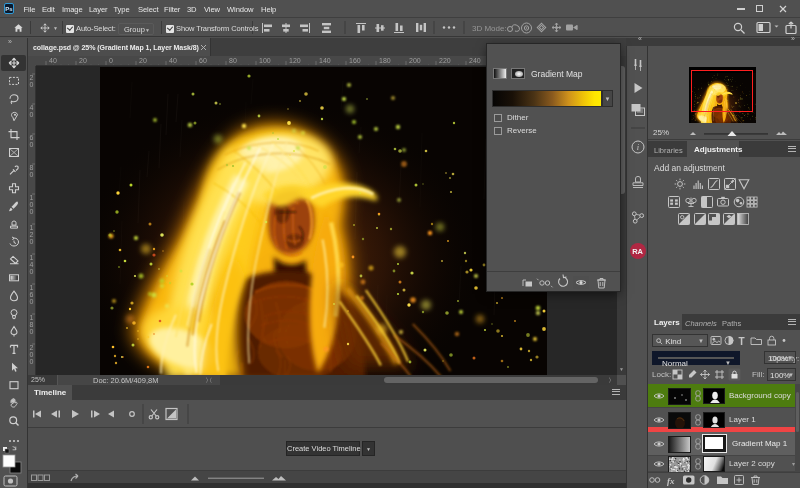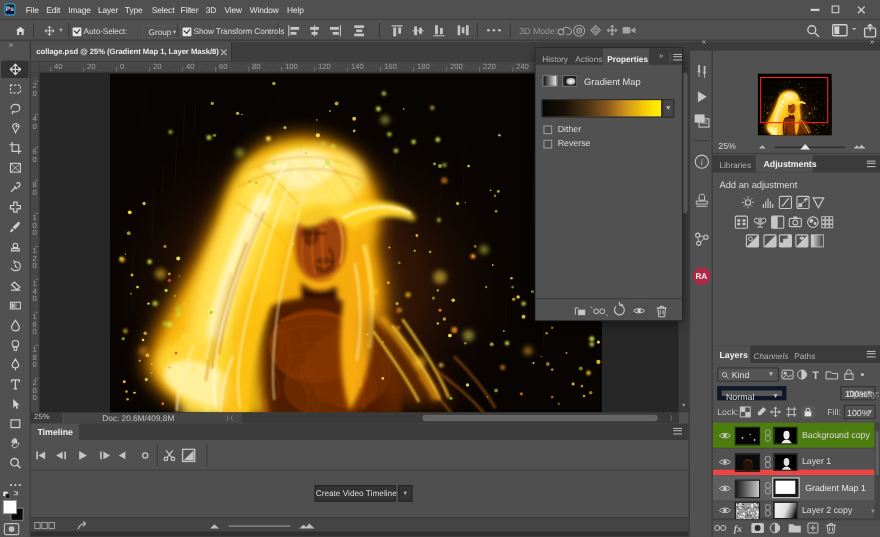--- a/index.html
+++ b/index.html
@@ -42,21 +42,21 @@
   <svg class="abs" style="left:14px;top:4px;" width="9" height="10" viewBox="0 0 12 11">
         <path d="M6,0.5 L11.5,5 L10,5 L10,10.5 L7.5,10.5 L7.5,7 L4.5,7 L4.5,10.5 L2,10.5 L2,5 L0.5,5 Z" fill="#d8d8d8"></path>
       </svg>
   <div class="sep" style="left:30px;top:2px;height:13px;"></div>
   <svg class="abs" style="left:40px;top:4px;" width="10" height="10" viewBox="0 0 12 12">
         <path d="M6,1 L6,11 M1,6 L11,6 M6,1 L4.3,2.8 M6,1 L7.7,2.8 M6,11 L4.3,9.2 M6,11 L7.7,9.2 M1,6 L2.8,4.3 M1,6 L2.8,7.7 M11,6 L9.2,4.3 M11,6 L9.2,7.7" stroke="#d8d8d8" fill="none" stroke-width="1"></path>
       </svg>
   <div class="abs" style="left:53px;top:6px;font-size:5px;color:#bdbdbd;">▼</div>
   <div class="sep" style="left:62px;top:2px;height:13px;"></div>
   <div class="abs" style="left:66px;top:4.5px;font-size:7.5px;letter-spacing:-0.1px;color:#dcdcdc;"><span class="chk" style="position:absolute;top:1px;"></span><span style="padding-left:10px;">Auto-Select:</span></div>
-  <div class="abs" style="left:118px;top:3.5px;width:36px;height:12px;border:1px solid #5a5a5a;border-radius:2px;font-size:7.5px;color:#dcdcdc;padding:1.5px 0 0 5px;margin-left:11px;">Group<span style="position:absolute;right:3px;top:3px;font-size:5px;color:#bdbdbd;">▼</span></div>
+  <div class="abs" style="left:118px;top:3.5px;width:36px;height:12px;border:1px solid #5a5a5a;border-radius:2px;font-size:7.5px;color:#dcdcdc;padding:1.5px 0 0 5px;">Group<span style="position:absolute;right:3px;top:3px;font-size:5px;color:#bdbdbd;">▼</span></div>
   <div class="sep" style="left:161px;top:2px;height:13px;"></div>
       <div class="sep" style="left:252px;top:2px;height:13px;"></div>
   <div class="abs" style="left:166px;top:4.5px;font-size:7.5px;letter-spacing:-0.1px;color:#dcdcdc;"><span class="chk" style="position:absolute;top:1px;"></span><span style="padding-left:10px;">Show Transform Controls</span></div>
 </div>
 
 <div class="abs" style="left:0;top:38px;width:800px;height:18px;background:#3e3e3e;">
   <div class="abs" style="left:28px;top:0;width:183px;height:18px;background:#4d4d4d;border-right:1px solid #333;">
     <span style="position:absolute;left:5px;top:5.5px;font-size:7px;letter-spacing:-0.05px;font-weight:bold;color:#ececec;">collage.psd @ 25% (Gradient Map 1, Layer Mask/8)</span>
     <svg style="position:absolute;left:172px;top:6px;" width="7" height="7" viewBox="0 0 7 7">
           <path d="M1,1 L6,6 M6,1 L1,6" stroke="#b0b0b0" stroke-width="1"></path>
@@ -1160,21 +1160,21 @@
               <circle cx="19" cy="6.5" r="4"></circle>
               <path d="M19,2.5 A4,4 0 0 1 19,10.5 Z" fill="#c6c6c6"></path>
               <text x="28.5" y="10.5" font-size="10" font-weight="bold" fill="#c6c6c6" stroke="none" font-family="Liberation Sans">T</text>
               <path d="M41,4 L45,4 L46.5,5.5 L51.5,5.5 L51.5,10.5 L41,10.5 Z"></path>
               <rect x="58" y="6" width="7.5" height="5"></rect>
               <path d="M59.5,6 V4.4 a2.2,2.2 0 0 1 4.4,0 V6"></path>
               <circle cx="74" cy="6.5" r="1.4" fill="#c6c6c6" stroke="none"></circle>
             </g>
           </svg>
         </div>
-  <div class="abs" style="left:4px;top:21px;width:63px;height:13px;border:4px solid #0f172a;background:#565656;font-size:8px;color:#e0e0e0;padding:1.5px 0 0 4px;">Normal<span style="position:absolute;right:3px;top:3px;font-size:6px;color:#bdbdbd;">▼</span></div>
+  <div class="abs" style="left:4px;top:21px;width:88px;height:13px;border:6px solid #0f172a;background:#565656;font-size:8px;color:#e0e0e0;padding:1.5px 0 0 4px;">Normal<span style="position:absolute;right:3px;top:3px;font-size:6px;color:#bdbdbd;">▼</span></div>
   <div class="abs" style="left:84px;top:23.5px;font-size:8px;color:#c2c2c2;margin-left:38px;">Opacity:</div>
   <div class="abs" style="left:116px;top:21px;width:32px;height:13px;border:1px solid #333;font-size:8px;color:#e0e0e0;padding:1.5px 0 0 3px;">100% <span style="position:absolute;right:2px;top:3px;font-size:6px;color:#bdbdbd;">▼</span></div>
   <div class="abs" style="left:4px;top:40px;font-size:8px;color:#c2c2c2;">Lock:</div>
   <div class="abs" id="lockicons" style="left:24px;top:37px;width:76px;height:15px;">
           <svg width="76" height="15" viewBox="0 0 76 15" style="display:block">
             <g stroke="#c6c6c6" fill="none" stroke-width="0.9">
               <rect x="1" y="3" width="9" height="9"></rect>
               <rect x="1" y="3" width="4.5" height="4.5" fill="#c6c6c6" stroke="none"></rect>
               <rect x="5.5" y="7.5" width="4.5" height="4.5" fill="#c6c6c6" stroke="none"></rect>
               <path d="M22,3 L24.5,5.5 L19.5,10.5 L17,10.5 L17,8 Z" fill="#c6c6c6" stroke="none"></path>
@@ -1395,28 +1395,20 @@
           </svg>
         </div>
   <div class="abs" style="left:147px;top:54px;width:5px;height:88px;background:#464646;">
           <div class="abs" style="left:1px;top:8px;width:3px;height:40px;background:#5e5e5e;border-radius:2px;"></div>
         </div>
   <div class="abs" style="left:144px;top:130px;font-size:6px;color:#9a9a9a;">▾</div>
 </div>
 </div>
 
 <div class="abs" id="floatpanel" style="left:487px;top:44px;width:133px;height:247px;background:#515151;box-shadow:0 0 0 1px #262626,0 3px 10px rgba(0,0,0,0.55);">
-  <div class="abs tabbar" style="left:0;top:0;width:133px;height:15px;">
-    <div class="abs tab-off" style="left:6px;top:4.5px;font-size:7.5px;">History</div>
-    <div class="abs tab-off" style="left:36px;top:4.5px;font-size:7.5px;">Actions</div>
-    <div class="abs tab-on" style="left:61px;top:0;width:42px;height:15px;font-size:7.5px;font-weight:bold;padding:4.5px 0 0 4px;">Properties</div>
-    <div class="abs" style="left:112px;top:3.5px;font-size:7px;color:#bdbdbd;">»</div>
-        <div class="abs" style="left:122px;top:4px;width:1px;height:8px;background:#555;"></div>
-    <div class="hamb" style="left:125px;top:5px;"></div>
-  </div>
   <div class="abs" style="left:0;top:15px;width:133px;height:232px;background:#515151;">
     <div class="abs" style="left:6px;top:9px;width:14px;height:11px;background:linear-gradient(90deg,#111,#eee);border:1px solid #777;"></div>
     <div class="abs" style="left:24px;top:9px;width:14px;height:11px;background:#222;border:1px solid #777;">
           <div class="abs" style="left:3px;top:2px;width:8px;height:6px;background:radial-gradient(#fff,#888);border-radius:50%;"></div>
         </div>
     <div class="abs" style="left:44px;top:10px;font-size:8.5px;color:#e0e0e0;">Gradient Map</div>
     <div class="abs" style="left:5px;top:31px;width:110px;height:17px;border:1px solid #2e2e2e;background:linear-gradient(90deg,#060504 0%,#191007 18%,#4a3315 38%,#8a5a1e 55%,#cf921c 70%,#f0c408 84%,#ffe600 94%,#ffec00 100%);"></div>
     <div class="abs" style="left:115px;top:31px;width:11px;height:17px;background:#464646;border:1px solid #2e2e2e;color:#bdbdbd;font-size:6px;text-align:center;line-height:16px;">▼</div>
     <div class="abs" style="left:7px;top:55px;width:8px;height:8px;border:1px solid #9a9a9a;background:#4c4c4c;"></div>
     <div class="abs" style="left:20px;top:54px;font-size:8px;color:#dcdcdc;">Dither</div>

